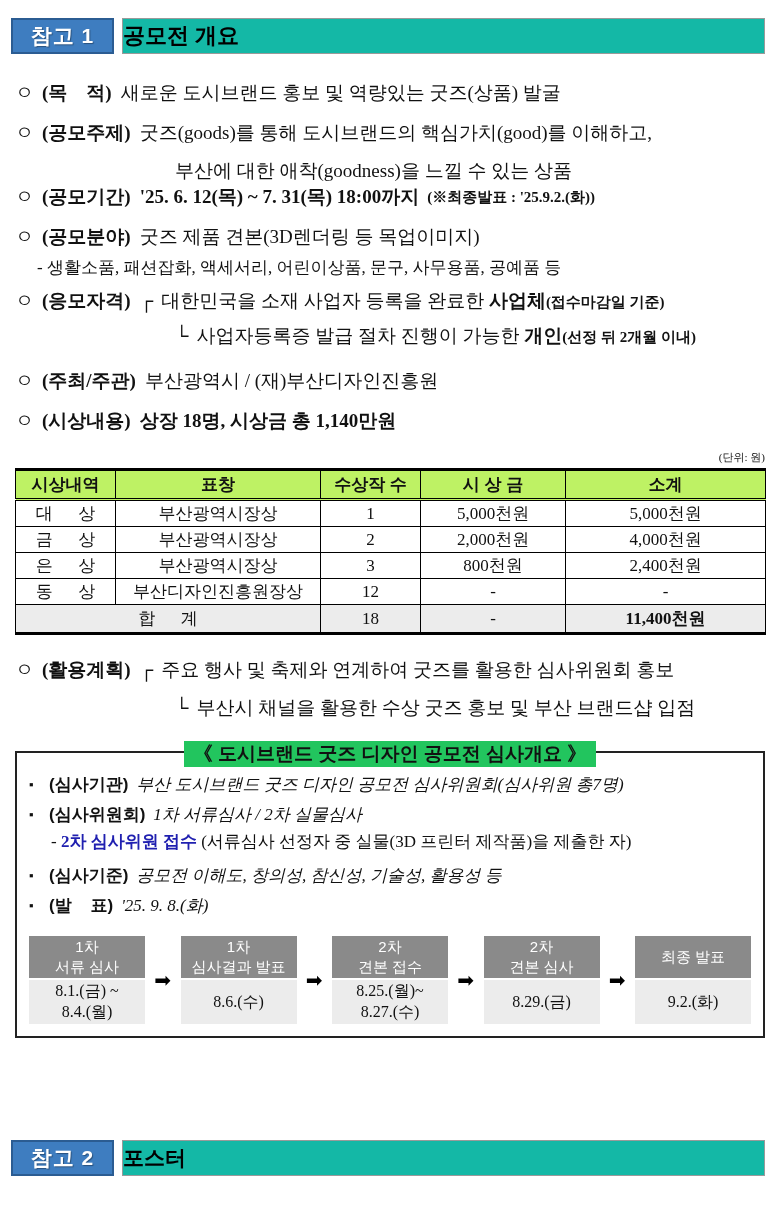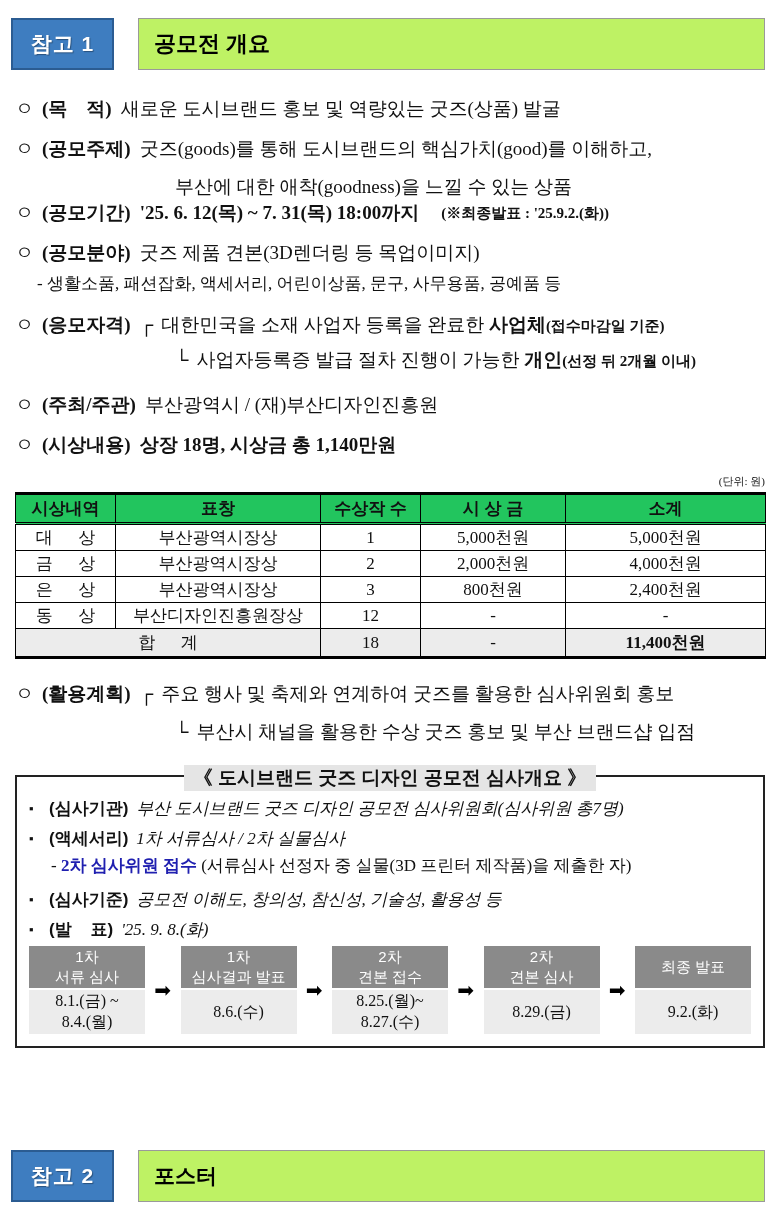--- a/index.html
+++ b/index.html
@@ -1,76 +1,76 @@
 <!DOCTYPE html>
 <html><head>
 <meta charset="utf-8">
 <style>
   * { margin:0; padding:0; box-sizing:border-box; }
   html,body { width:779px; height:1211px; background:#ffffff; overflow:hidden; }
   body { font-family:"Liberation Serif", serif; color:#111; }
 
   
-  .section-header { display:flex; align-items:stretch; margin:18px 14px 0 11px; height:52px; }
+  .section-header { display:flex; align-items:stretch; margin:18px 14px 0 11px; height:36px; }
   .badge {
     width:103px; background:#3e7dc0; border:2px solid #2b5c92; color:#fff;
     font-family:"Liberation Sans", sans-serif; font-weight:bold; font-size:21px;
     display:flex; align-items:center; justify-content:center; letter-spacing:1px;
     text-shadow:1px 1px 1px rgba(0,0,0,.35);
   }
   .title-box {
-    flex:1; margin-left:24px; border:1px solid #9a9a9a; background:#bef264;
-    display:flex; align-items:center; padding-left:15px;
+    flex:1; margin-left:8px; border:1px solid #9a9a9a; background:#14b8a6;
+    display:flex; align-items:center; 
     font-family:"Liberation Sans", sans-serif; font-weight:bold; font-size:22px; color:#000;
   }
 
   
   .content { padding:26px 14px 0 15px; }
   .b-line { display:flex; font-size:19px; line-height:26px; margin-bottom:14px; }
   .b-marker { width:27px; flex:none; }
   .b-label { font-weight:bold; white-space:pre; flex:none; }
   .b-text { margin-left:9px; }
   .bold { font-weight:bold; }
   .small-note { font-size:15px; font-weight:bold; }
   .cont { margin-left:160px; font-size:19px; line-height:26px; }
-  .sub-dash { margin-left:22px; font-size:17px; line-height:24px; margin-bottom:16px; margin-top:-4px; }
+  .sub-dash { margin-left:22px; font-size:17px; line-height:24px; margin-bottom:8px; margin-top:-4px; }
   .bracket { font-weight:bold; margin-right:8px; }
   .cont-bracket { display:flex; }
 
   
   .unit-label { text-align:right; font-size:11px; margin:2px 0 3px; }
   table.award { width:750px; border-collapse:collapse; table-layout:fixed;
     border-top:3px solid #000; border-bottom:3px solid #000; font-size:17px; }
   table.award col.c1 { width:100px; } table.award col.c2 { width:205px; }
   table.award col.c3 { width:100px; } table.award col.c4 { width:145px; }
   table.award col.c5 { width:200px; }
   table.award th {
     font-family:"Liberation Sans", sans-serif; font-weight:bold; font-size:17px;
-    border:1px solid #000; border-bottom:3px double #000; padding:2px 0; background:#22c55e; white-space:pre;
+    border:1px solid #000; border-bottom:3px double #000; padding:2px 0; background:#bef264; white-space:pre;
   }
   table.award td { border:1px solid #000; text-align:center; padding:1px 0; white-space:pre; }
   table.award tr.total td { background:#ececec; padding:2px 0; }
   table.award td.subtotal-total { font-weight:bold; }
 
   
   .review-box { position:relative; margin:30px 14px 0 15px; border:2px solid #222; padding:2px 12px 12px 12px; }
   .review-title-row { text-align:center; margin-top:-14px; margin-bottom:6px; }
   .review-title {
-    display:inline-block; background:#e5e5e5; padding:0 10px;
+    display:inline-block; background:#22c55e; padding:0 10px;
     font-family:"Liberation Sans", sans-serif; font-weight:bold; font-size:19px;
   }
   .r-line { display:flex; font-size:17px; line-height:24px; margin-bottom:6px; }
   .r-marker { width:20px; flex:none; font-size:13px; line-height:24px; }
   .r-label { font-weight:bold; font-family:"Liberation Sans", sans-serif; white-space:pre; flex:none; }
   .r-text { margin-left:8px;font-style:italic; }
   .r-sub { margin-left:22px; font-size:17px; line-height:24px; margin-bottom:6px; }
   .blue { color:#2020b0; font-weight:bold; }
 
   
-  .timeline { display:flex; align-items:center; margin-top:4px;border-radius:7px; }
+  .timeline { display:flex; align-items:center; margin-top:18px;border-radius:7px; }
   .step { width:116px; flex:none; text-align:center; }
   .step-title {
     background:#8a8a8a; color:#fff; font-family:"Liberation Sans", sans-serif;
     font-size:15px; line-height:1.35; height:42px; display:flex; align-items:center;
     justify-content:center; white-space:pre-line;
   }
   .step-date {
     background:#ececec; color:#111; font-size:16px; line-height:1.3; height:44px;
     display:flex; align-items:center; justify-content:center; white-space:pre-line; margin-top:2px;
   }
@@ -98,21 +98,21 @@
     <span class="b-marker">ㅇ</span>
     <span class="b-label">(공모주제)</span>
     <span class="b-text">굿즈(goods)를 통해 도시브랜드의 핵심가치(good)를 이해하고,</span>
   </div>
   <div class="cont">부산에 대한 애착(goodness)을 느낄 수 있는 상품</div>
 
   <div class="b-line">
     <span class="b-marker">ㅇ</span>
     <span class="b-label">(공모기간)</span>
     <span class="b-text bold">'25. 6. 12(목) ~ 7. 31(목) 18:00까지</span>
-    <span class="small-note" style="margin-left:22px; align-self:center;">(※최종발표 : '25.9.2.(화))</span>
+    <span class="small-note" style="margin-left:8px; align-self:center;">(※최종발표 : '25.9.2.(화))</span>
   </div>
 
   <div class="b-line" style="margin-bottom:10px;">
     <span class="b-marker">ㅇ</span>
     <span class="b-label">(공모분야)</span>
     <span class="b-text">굿즈 제품 견본(3D렌더링 등 목업이미지)</span>
   </div>
   <div class="sub-dash">- 생활소품, 패션잡화, 액세서리, 어린이상품, 문구, 사무용품, 공예품 등</div>
 
   <div class="b-line" style="margin-bottom:8px;">
@@ -214,21 +214,21 @@
   </div>
 
   <div class="r-line">
     <span class="r-marker">▪</span>
     <span class="r-label">(심사기관)</span>
     <span class="r-text">부산 도시브랜드 굿즈 디자인 공모전 심사위원회(심사위원 총7명)</span>
   </div>
 
   <div class="r-line" style="margin-bottom:3px;">
     <span class="r-marker">▪</span>
-    <span class="r-label">(액세서리)</span>
+    <span class="r-label">(심사위원회)</span>
     <span class="r-text">1차 서류심사 / 2차 실물심사</span>
   </div>
 
   <div class="r-sub" style="margin-bottom:10px;">
     <span>-</span>
     <span class="blue">2차 심사위원 접수</span>
     <span>(서류심사 선정자 중 실물(3D 프린터 제작품)을 제출한 자)</span>
   </div>
 
   <div class="r-line">

